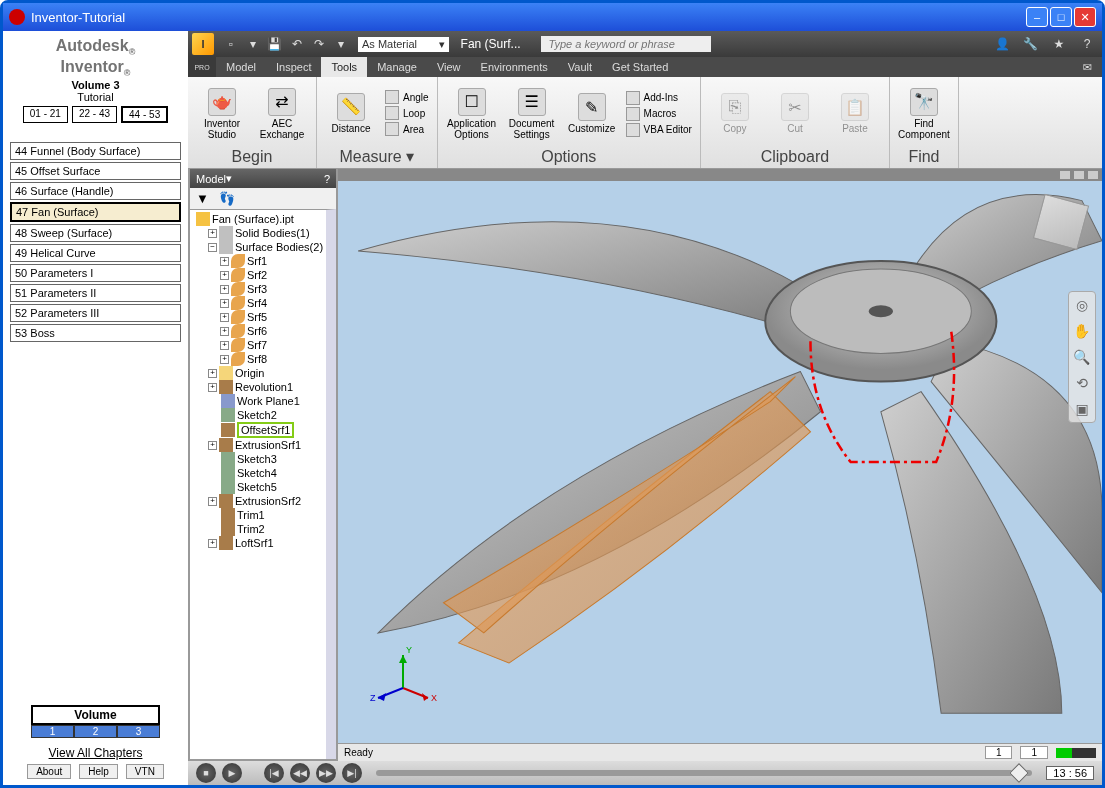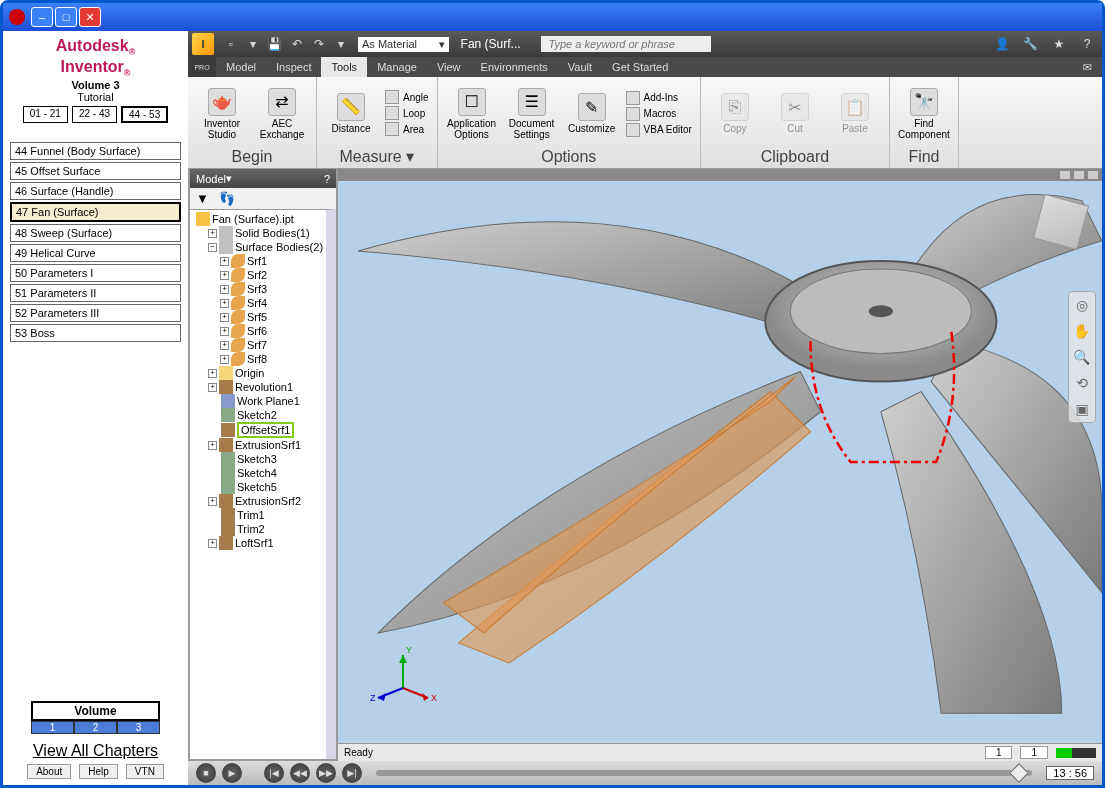--- a/index.html
+++ b/index.html
@@ -10,35 +10,35 @@
 .titlebar-icon { width:16px; height:16px; background:#c00; border-radius:50%; margin-right:6px; }
 .titlebar-title { flex:1; }
 .titlebar-btns { display:flex; gap:2px; }
 .tbtn { width:22px; height:20px; border:1px solid #fff; border-radius:3px; display:flex; align-items:center; justify-content:center; font-size:11px; cursor:pointer; }
 .tbtn.close { background:#e53935; }
 .tbtn.min,.tbtn.max { background:#3b82f6; }
 
 .content { flex:1; display:flex; min-height:0; }
 
 .leftpanel { width:185px; background:#fff; display:flex; flex-direction:column; padding:6px 4px; }
-.brand { text-align:center; color:#be185d; font-weight:bold; font-size:16px; line-height:1.1; }
+.brand { text-align:center; color:#737373; font-weight:bold; font-size:16px; line-height:1.1; }
 .brand sub { font-size:9px; }
 .brandline { color:#000; font-size:11px; font-weight:bold; text-align:center; }
 .tutlabel { text-align:center; font-size:11px; margin-bottom:3px; }
 .rangebtns { display:flex; gap:4px; justify-content:center; margin-bottom:18px; }
 .rangebtn { border:1px solid #000; font-size:10px; padding:1px 6px; background:#fff; cursor:pointer; }
 .rangebtn.sel { border:2px solid #000; }
 .chapter { border:1px solid #666; font-size:11px; padding:2px 4px; margin:1px 3px; background:#fff; cursor:pointer; }
 .chapter.sel { border:2px solid #000; background:#f6edd0; }
 .spacer { flex:1; }
 .volbox { margin:4px 24px; }
 .volhdr { border:2px solid #000; text-align:center; font-size:12px; font-weight:bold; padding:1px; }
 .volbtns { display:flex; }
 .volbtn { flex:1; background:#4a7dd6; color:#fff; border:1px solid #333; font-size:10px; text-align:center; cursor:pointer; }
-.viewall { text-align:center; text-decoration:underline; font-size:16px; cursor:pointer; margin:4px 0; }
+.viewall { text-align:center; text-decoration:underline; font-size:12px; cursor:pointer; margin:4px 0; }
 .btmrow { display:flex; gap:8px; justify-content:center; }
 .smallbtn { border:1px solid #999; font-size:10px; padding:1px 8px; background:#f0f0f0; cursor:pointer; }
 
 .apparea { flex:1; background:#c8c8c8; display:flex; flex-direction:column; min-width:0; }
 
 .qat { height:26px; background:linear-gradient(#5a5a5a,#3a3a3a); display:flex; align-items:center; padding:0 4px; color:#fff; font-size:11px; }
 .qat-logo { width:22px; height:22px; background:linear-gradient(135deg,#ffd54f,#ff9800); border-radius:2px; display:flex; align-items:center; justify-content:center; color:#333; font-weight:bold; margin-right:6px; }
 .qaticon { width:18px; height:18px; margin:0 2px; display:flex; align-items:center; justify-content:center; font-size:12px; cursor:pointer; color:#ddd; }
 .matCombo { margin-left:6px; background:#fff; color:#333; font-size:11px; padding:1px 4px; display:flex; align-items:center; gap:22px; }
 .doctitle { margin-left:12px; color:#fff; font-size:12px; }
@@ -101,20 +101,21 @@
 .ptrack { flex:1; height:6px; background:#999; border-radius:3px; position:relative; margin:0 8px; }
 .pthumb { position:absolute; right:6px; top:-4px; width:14px; height:14px; background:#eee; border:1px solid #666; transform:rotate(45deg); }
 .ptime { font-size:11px; background:#fff; border:1px solid #666; padding:0 6px; }
 </style>
 </head>
 <body>
 
 <div class="window">
   <div class="titlebar">
     <div class="titlebar-icon"></div>
+    <div class="titlebar-title">Inventor-Tutorial</div>
     <div class="titlebar-btns">
       <div class="tbtn min">–</div>
       <div class="tbtn max">□</div>
       <div class="tbtn close">✕</div>
     </div>
   </div>
 
   <div class="content">
 
     <div class="leftpanel">

